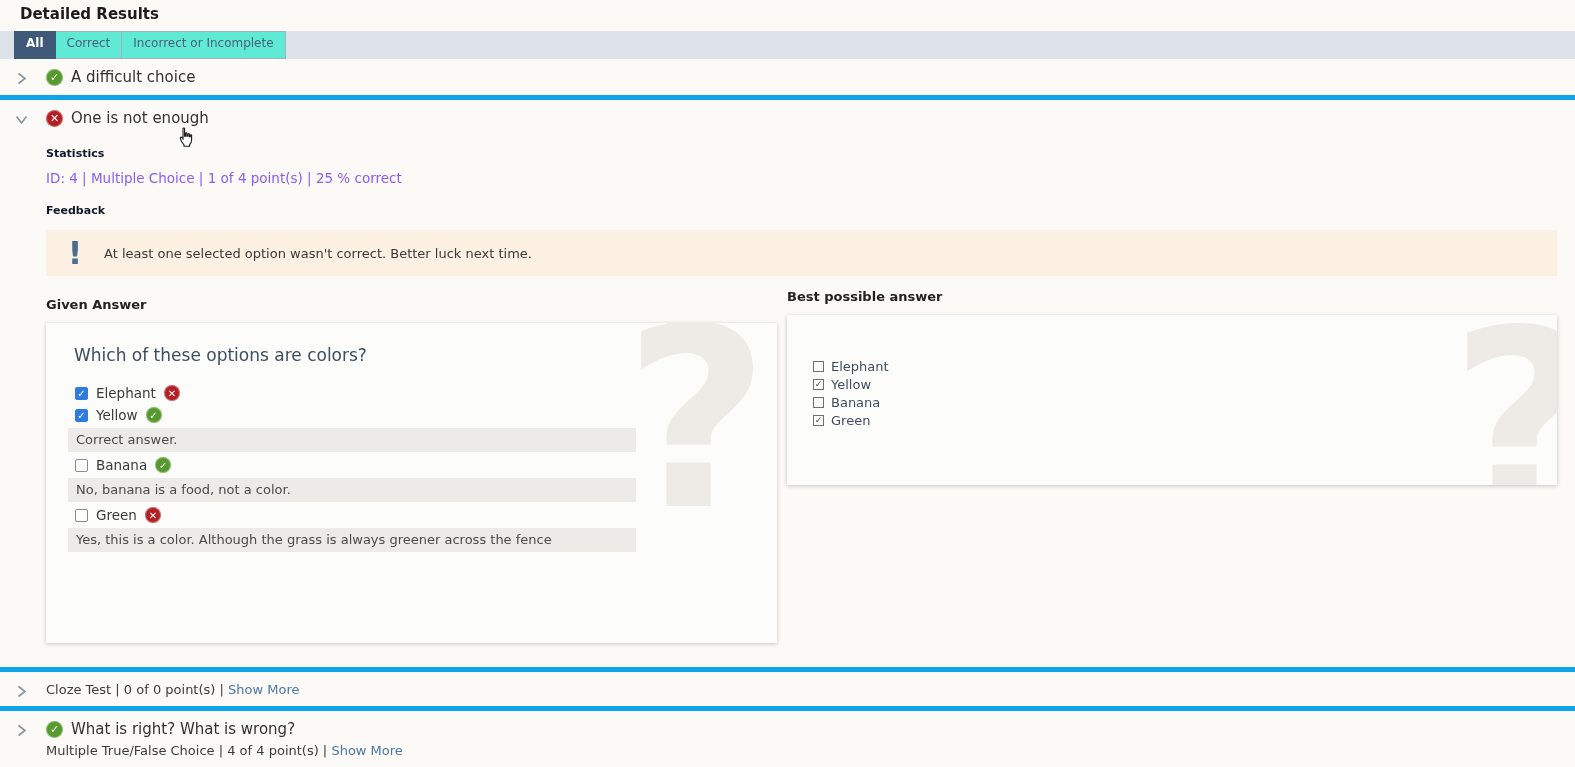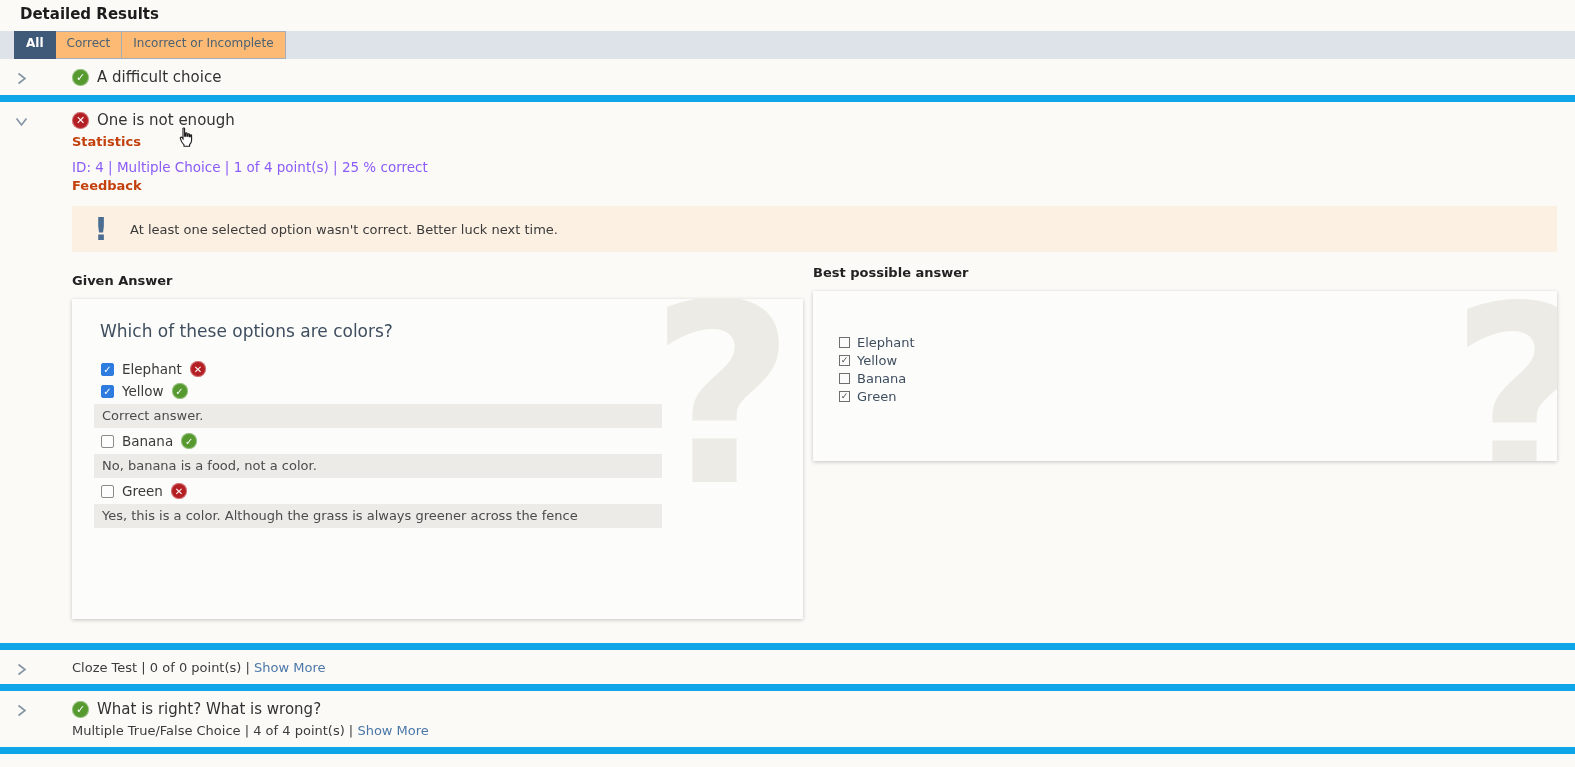--- a/index.html
+++ b/index.html
@@ -20,40 +20,40 @@
   .tabbar {
     margin-top: 8px;
     background: #dde3e8;
     height: 28px;
     display: flex;
     padding-left: 14px;
   }
   .tab {
     font-size: 12px;
     padding: 4px 11px;
-    background: #fdba74;
+    background: #5eead4;
     border: 1px solid #a3aeb8;
     border-left: none;
     color: #4c6172;
     cursor: pointer;
     line-height: 14px;
     white-space: nowrap;
   }
   .tab:first-child { border-left: 1px solid #a3aeb8; }
   .tab.active {
     background: #3e5a78;
     border-color: #3e5a78;
     color: #ffffff;
     font-weight: bold;
   }
   
   .qrow {
     position: relative;
-    border-bottom: 7px solid #0ea5e9;
-    padding: 7px 18px 7px 72px;
+    border-bottom: 5px solid #0ea5e9;
+    padding: 7px 18px 7px 46px;
   }
   .chev {
     position: absolute;
     left: 13px;
     top: 11px;
     width: 16px;
     height: 16px;
     cursor: pointer;
     display: flex; align-items: center; justify-content: center;
   }
@@ -67,21 +67,21 @@
     font-size: 11px; font-weight: bold;
     box-shadow: inset 0 0 0 1px rgba(255,255,255,.35);
   }
   .status-icon.correct { background: #55992f; }
   .status-icon.incorrect { background: #b41f24; }
   .status-icon.correct::before { content: "✓"; }
   .status-icon.incorrect::before { content: "✕"; }
   .sub-line { margin-top: 3px; font-size: 13px; color: #3b3b3b; height: 17px; }
   .show-more { color: #4a77a8; text-decoration: none; cursor: pointer; }
   
-  .sec-label { margin-top: 3px; font-size: 13px; font-weight: bold; color: #c2410c; }
+  .sec-label { margin-top: 18px; font-size: 11px; font-weight: bold; color: #0f172a; }
   .stats-line { margin-top: 10px; font-size: 13.5px; color: #8b5cf6; }
   .alert {
     margin-top: 13px;
     background: #fcf0e3;
     min-height: 46px;
     display: flex;
     align-items: center;
   }
   .alert-icon {
     width: 58px; text-align: center;

